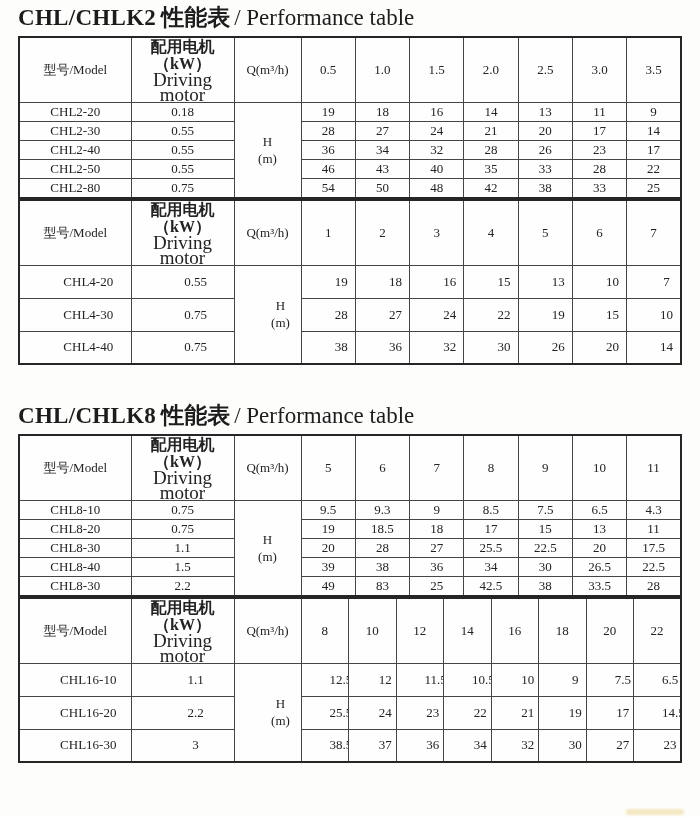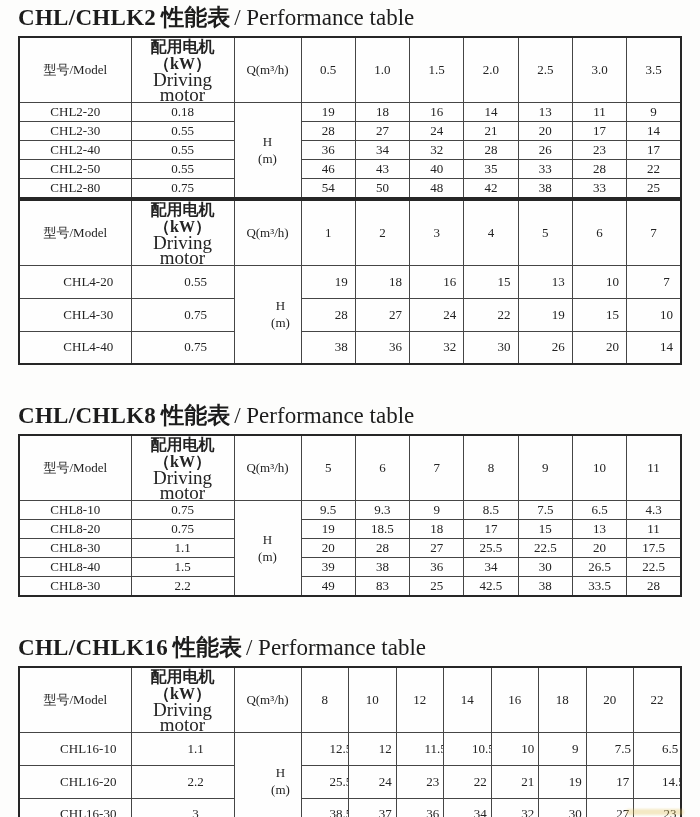--- a/index.html
+++ b/index.html
@@ -332,23 +332,20 @@
             <td>42.5</td>
             <td>38</td>
             <td>33.5</td>
             <td>28</td>
           </tr>
         </tbody>
       </table>
   </section>
 
   <section class="sec sec4 rows-tall">
-    <h2 class="tbl-title">
-      <span class="t-model">CHL/CHLK16</span><span class="t-cn">性能表</span><span class="t-en">/ Performance table</span>
-    </h2>
     <table class="perf-table">
         <colgroup>
           <col style="width: 112px;">
           <col style="width: 103px;">
           <col style="width: 67px;">
           <col>
           <col>
           <col>
           <col>
           <col>

